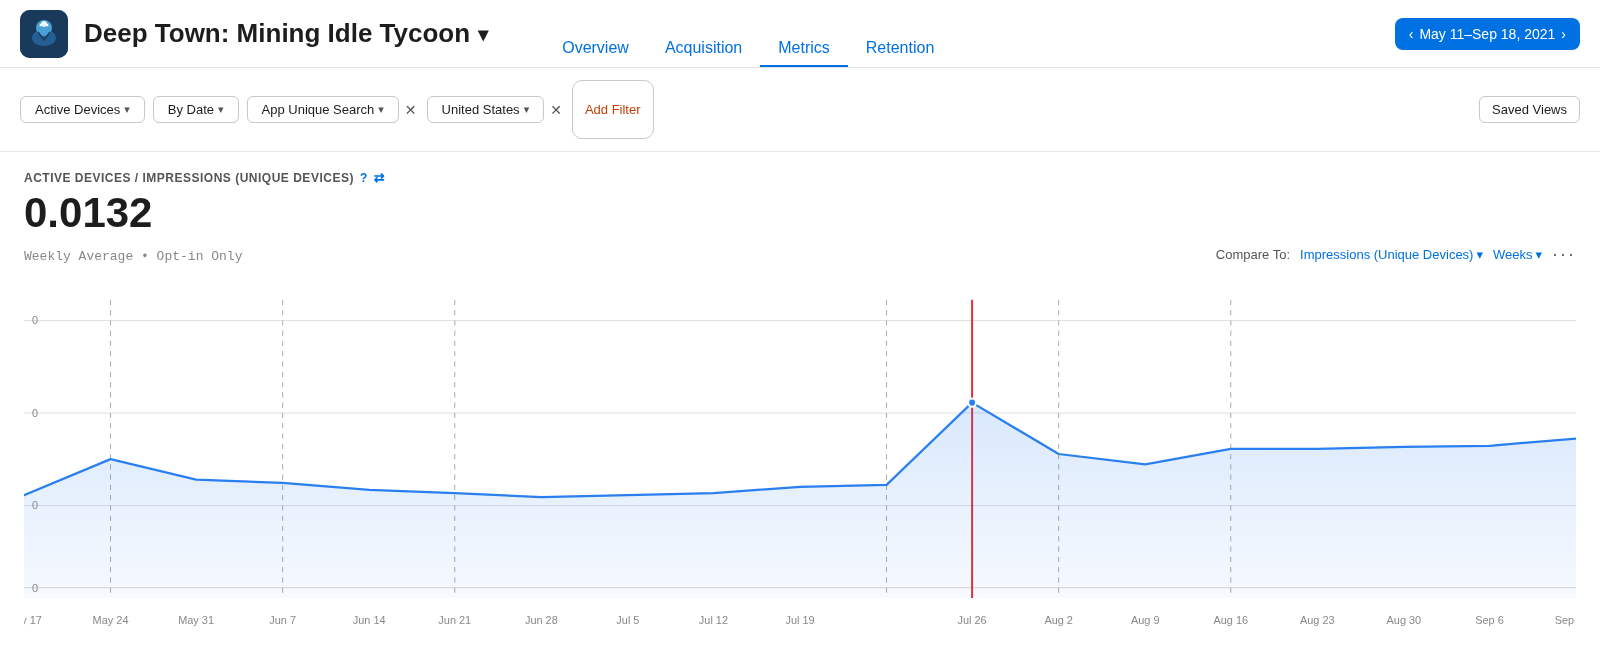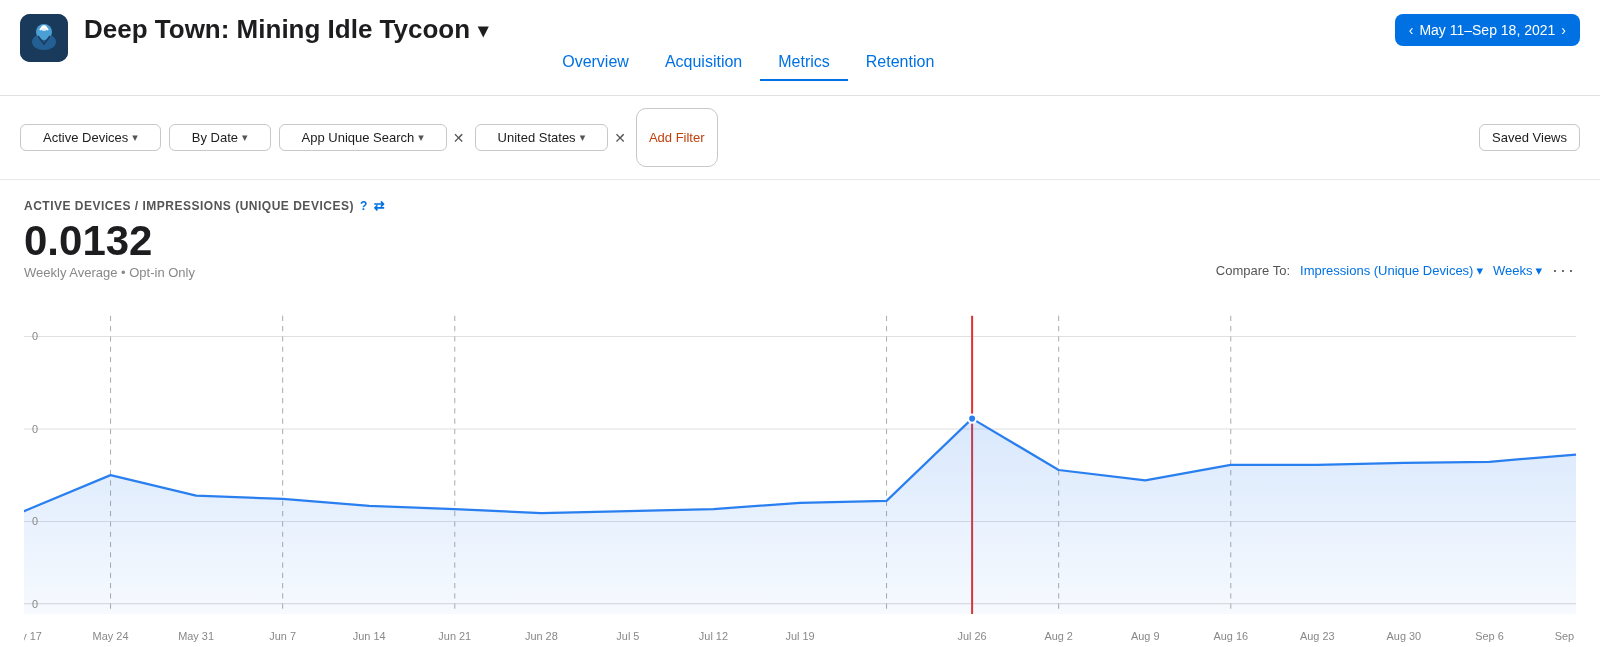--- a/index.html
+++ b/index.html
@@ -1,44 +1,44 @@
 <!DOCTYPE html>
 <html><head>
   <meta charset="utf-8">
   <style>
     * { box-sizing: border-box; margin: 0; padding: 0; }
     body { font-family: -apple-system, BlinkMacSystemFont, 'Helvetica Neue', Arial, sans-serif; background: #fff; color: #1d1d1f; width: 1600px; height: 647px; overflow: hidden; }
 
     
-    .header { display: flex; align-items: flex-start; padding: 14px 20px; border-bottom: 1px solid #e0e0e0; gap: 16px; }
+    .header { display: flex; align-items: center; padding: 0 20px; border-bottom: 1px solid #e0e0e0; gap: 16px; }
     .app-icon { width: 48px; height: 48px; border-radius: 10px; background: #1a3a5c; display: flex; align-items: center; justify-content: center; flex-shrink: 0; }
     .app-title { font-size: 26px; font-weight: 700; color: #1d1d1f; display: flex; align-items: center; gap: 8px; }
     .app-title-chevron { color: #1d1d1f; font-size: 20px; }
     .nav-tabs { display: flex; gap: 0; margin-left: 40px; margin-top: 31px; }
     .nav-tab { padding: 8px 18px; font-size: 16px; color: #0071e3; cursor: pointer; text-decoration: none; border-bottom: 2px solid transparent; }
     .nav-tab.active { color: #0071e3; border-bottom: 2px solid #0071e3; font-weight: 500; }
     .nav-tab:not(.active) { color: #0071e3; border-bottom: 2px solid transparent; }
     .date-range-btn { margin-left: auto; display: flex; align-items: center; gap: 6px; background: #0071e3; color: #fff; border: none; border-radius: 8px; padding: 8px 14px; font-size: 14px; cursor: pointer; white-space: nowrap; }
     .date-chevron { font-size: 14px; color: #fff; }
 
     
     .filter-bar { display: flex; align-items: center; padding: 12px 20px; gap: 8px; border-bottom: 1px solid #e8e8e8; }
-    .filter-btn { display: flex; align-items: center; gap: 4px; border: 1px solid #c7c7cc; border-radius: 6px; padding: 5px 22px; font-size: 13px; background: #fff; cursor: pointer; white-space: nowrap; color: #1d1d1f; }
+    .filter-btn { display: flex; align-items: center; gap: 4px; border: 1px solid #c7c7cc; border-radius: 6px; padding: 5px 14px; font-size: 13px; background: #fff; cursor: pointer; white-space: nowrap; color: #1d1d1f; }
     .filter-btn .chevron { font-size: 11px; color: #555; }
     .filter-close { font-size: 14px; color: #555; background: none; border: none; cursor: pointer; padding: 2px 2px; margin-left: -4px; }
     .add-filter-btn { border: 1px solid #c7c7cc; border-radius: 10px; padding: 21px 12px; font-size: 13px; background: #fff; cursor: pointer; color: #c2410c; }
     .saved-views-btn { margin-left: auto; border: 1px solid #c7c7cc; border-radius: 6px; padding: 5px 12px; font-size: 13px; background: #fff; cursor: pointer; color: #1d1d1f; }
 
     
     .chart-section { padding: 18px 24px 0 24px; }
     .chart-title { font-size: 12px; font-weight: 600; color: #555; letter-spacing: 0.5px; display: flex; align-items: center; gap: 6px; }
     .chart-title .help-icon { color: #0071e3; font-size: 12px; cursor: pointer; }
     .chart-title .refresh-icon { color: #0071e3; font-size: 13px; cursor: pointer; }
     .chart-value { font-size: 42px; font-weight: 700; color: #1d1d1f; margin-top: 4px; }
-    .chart-subtitle { font-size: 13px; color: #888; margin-top: 0; }
+    .chart-subtitle { font-size: 13px; color: #888; margin-top: 12px; font-family: Liberation Mono, monospace; }
     .chart-controls { display: flex; align-items: center; justify-content: flex-end; gap: 10px; font-size: 13px; color: #555; margin-top: -20px; margin-bottom: 4px; text-align: center; }
     .chart-controls .label { color: #555; }
     .chart-controls .dropdown { color: #0071e3; cursor: pointer; display: flex; align-items: center; gap: 3px; }
     .chart-controls .more-btn { color: #555; cursor: pointer; font-size: 18px; letter-spacing: 2px; }
     .chart-wrapper { position: relative; width: 100%; height: 370px; margin-top: 4px; }
     svg.chart { width: 100%; height: 100%; }
 
     
     .icon-svg { width: 48px; height: 48px; }
   </style>

